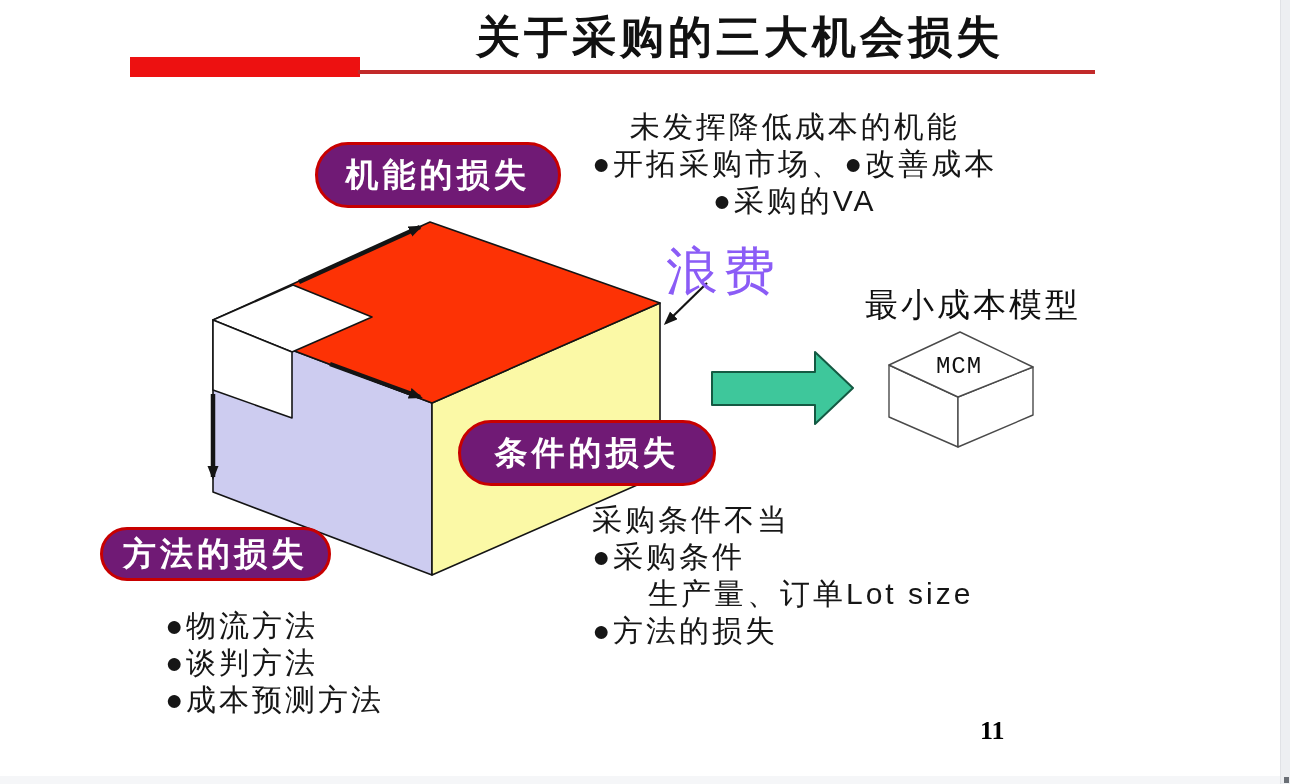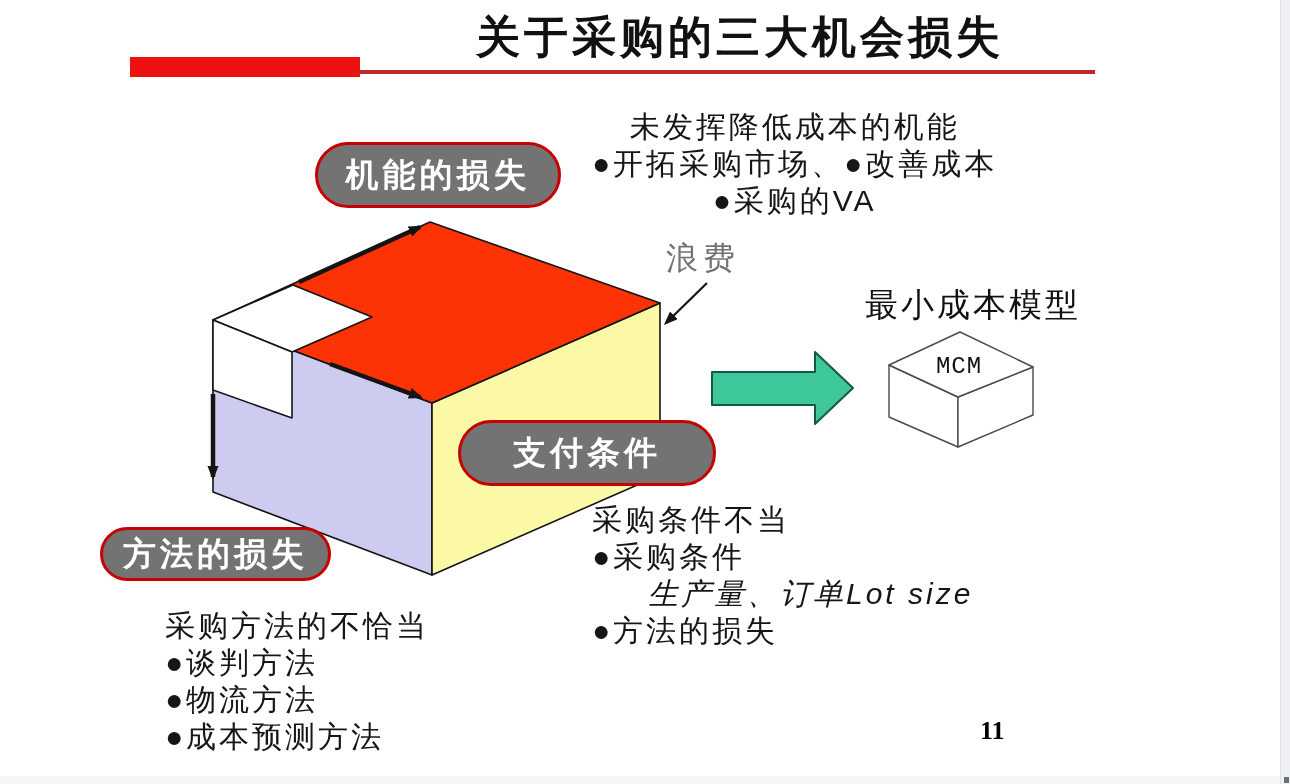--- a/index.html
+++ b/index.html
@@ -13,39 +13,39 @@
   .page-title{
     position:absolute;left:453px;top:12px;
     font-size:44px;line-height:50px;font-weight:bold;
     letter-spacing:4px;white-space:nowrap;color:#111;margin-left:23px;
   }
   .bar-thick{position:absolute;left:130px;top:57px;width:230px;height:20px;background:#ed1111;}
   .bar-thin{position:absolute;left:358px;top:70px;width:737px;height:4px;background:#c22a2a;}
   
   .pill{
     position:absolute;display:flex;align-items:center;justify-content:center;
-    background:#737373;border:3px solid #c80000;border-radius:44px;
+    background:#701a75;border:3px solid #c80000;border-radius:44px;
     color:#ffffff;font-weight:bold;font-size:33px;letter-spacing:4px;
     white-space:nowrap;z-index:3;box-sizing:border-box;
   }
   .pill-function{left:315px;top:142px;width:246px;height:66px;}
   .pill-condition{left:458px;top:420px;width:258px;height:66px;}
   .pill-method{left:100px;top:527px;width:231px;height:54px;}
   
   .tb{
     position:absolute;font-size:30px;line-height:37px;letter-spacing:3px;
     white-space:nowrap;color:#161616;z-index:3;
   }
-  .tb .indent{padding-left:56px;font-style:italic;}
+  .tb .indent{padding-left:56px;}
   .tb-function{left:592px;top:108px;text-align:center;}
   .tb-condition{left:592px;top:501px;}
   .tb-method{left:165px;top:607px;}
   .waste-label{
-    position:absolute;left:666px;top:237px;font-size:32px;letter-spacing:5px;
-    white-space:nowrap;z-index:3;color:#737373;
+    position:absolute;left:666px;top:237px;font-size:52px;letter-spacing:5px;
+    white-space:nowrap;z-index:3;color:#8b5cf6;
   }
   .mcm-title{
     position:absolute;left:865px;top:283px;font-size:33px;letter-spacing:3px;
     white-space:nowrap;z-index:3;color:#111;
   }
   .page-number{
     position:absolute;left:980px;top:716px;
     font-family:"Liberation Serif",serif;font-weight:bold;font-size:26px;
     color:#000000;z-index:3;
   }
@@ -90,43 +90,42 @@
 </svg>
 
 <div class="page-title">关于采购的三大机会损失</div>
 <div class="bar-thick"></div>
 <div class="bar-thin"></div>
 
 <div class="pill pill-function">
   <span>机能的损失</span>
 </div>
 <div class="pill pill-condition">
-  <span>支付条件</span>
+  <span>条件的损失</span>
 </div>
 <div class="pill pill-method">
   <span>方法的损失</span>
 </div>
 
 <div class="tb tb-function">
   <div>未发挥降低成本的机能</div>
   <div>●开拓采购市场、●改善成本</div>
   <div>●采购的VA</div>
 </div>
 
 <div class="tb tb-condition">
   <div>采购条件不当</div>
   <div>●采购条件</div>
   <div class="indent">生产量、订单Lot size</div>
   <div>●方法的损失</div>
 </div>
 
 <div class="tb tb-method">
-  <div>采购方法的不恰当</div>
+  <div>●物流方法</div>
   <div>●谈判方法</div>
-  <div>●物流方法</div>
   <div>●成本预测方法</div>
 </div>
 
 <div class="waste-label">浪费</div>
 <div class="mcm-title">最小成本模型</div>
 <div class="page-number">11</div>
 
 <div class="edge-strip"></div>
 <div class="bottom-strip"></div>
 <div class="corner-dot"></div>

